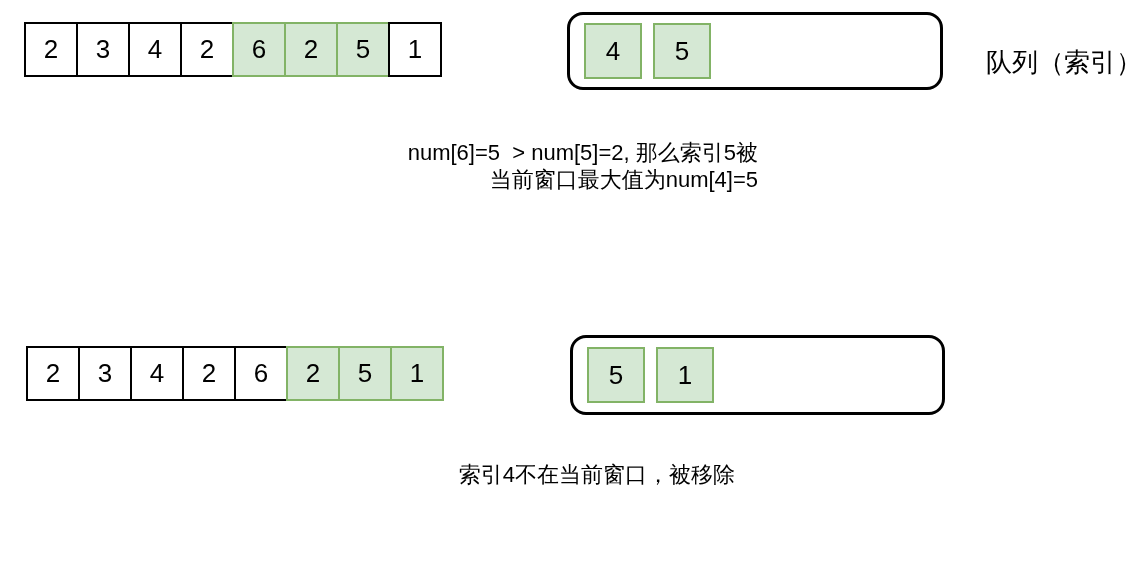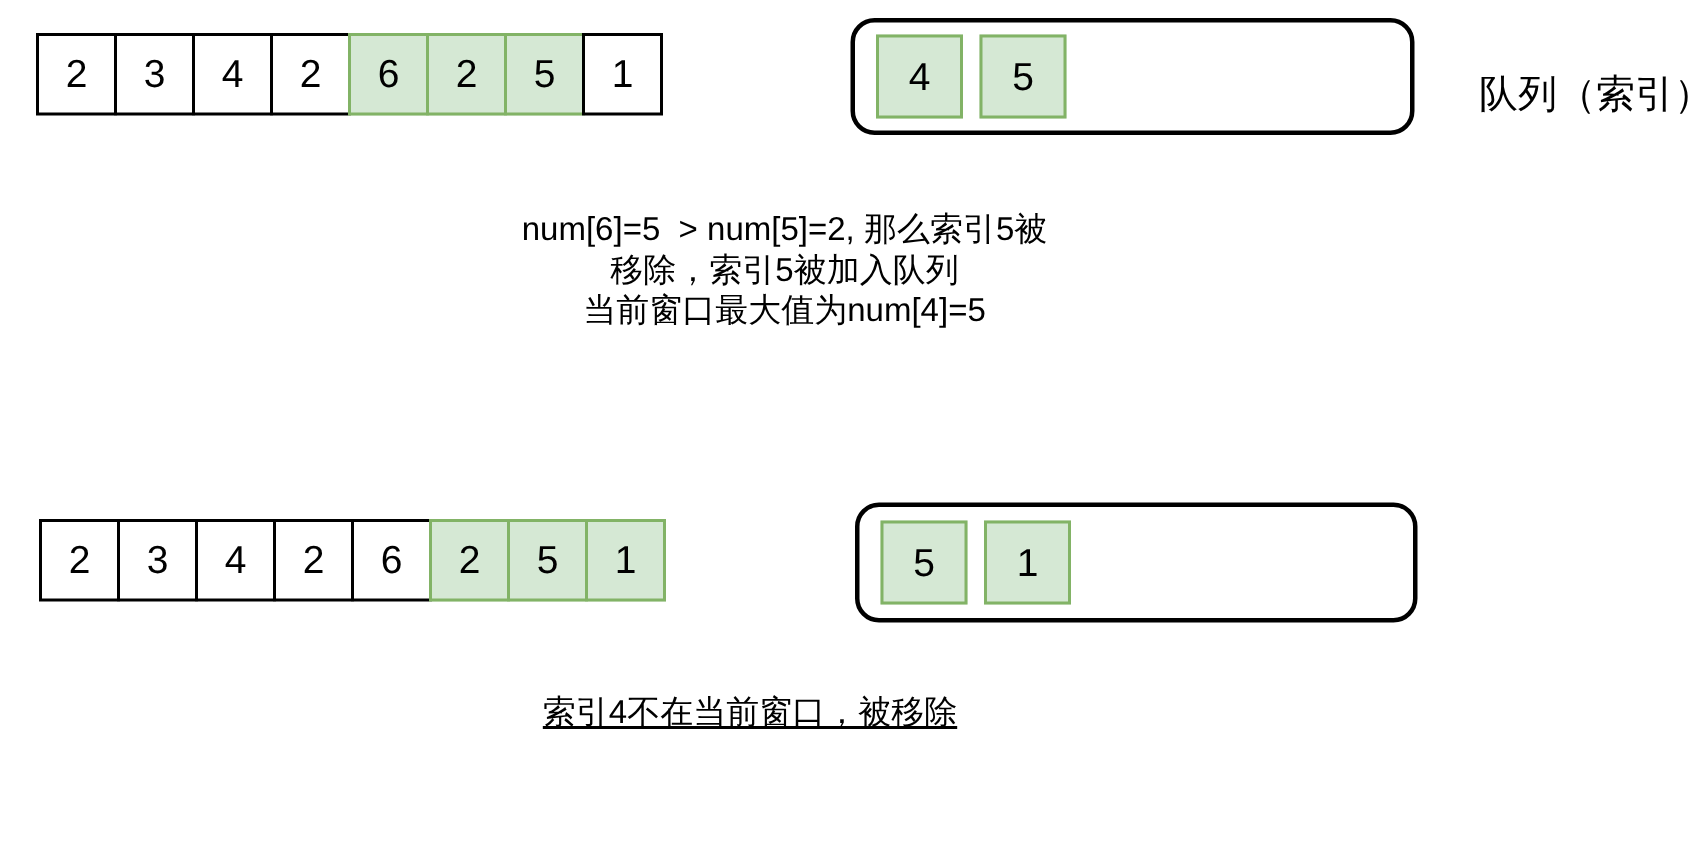--- a/index.html
+++ b/index.html
@@ -68,21 +68,21 @@
     white-space: nowrap;
   }
   .caption {
     position: absolute;
     width: 470px;
     text-align: center;
     font-size: 22px;
     line-height: 27px;
     color: var(--line, #000000);
   }
-  .caption-line { white-space: pre; }
+  .caption-line { white-space: pre; text-align: right; }
 </style>
 </head>
 <body>
 
 <div class="canvas" style="--bg: #ffffff; --line: #000000; --green-fill: #d5e8d4; --green-border: #82b366;">
 
   <div class="array" style="left:24px; top:22px;">
       <div class="cell">2</div>
       <div class="cell">3</div>
       <div class="cell">4</div>
@@ -95,37 +95,36 @@
 
   <div class="queue" style="left:567px; top:12px; width:376px; height:78px;">
       <div class="qcell">4</div>
       <div class="qcell">5</div>
     </div>
 
   <div class="queue-label" style="left:986px; top:45px;">队列（索引）</div>
 
   <div class="caption" style="left:288px; top:139px;">
     <div class="caption-line">num[6]=5  &gt; num[5]=2, 那么索引5被</div>
-    <div class="caption-line">移除，索引5被加入队列</div>
     <div class="caption-line">当前窗口最大值为num[4]=5</div>
   </div>
 
   <div class="array" style="left:26px; top:346px;">
       <div class="cell">2</div>
       <div class="cell">3</div>
       <div class="cell">4</div>
       <div class="cell">2</div>
       <div class="cell">6</div>
       <div class="cell green">2</div>
       <div class="cell green">5</div>
       <div class="cell green">1</div>
     </div>
 
   <div class="queue" style="left:570px; top:335px; width:375px; height:80px;">
       <div class="qcell">5</div>
       <div class="qcell">1</div>
     </div>
 
-  <div class="caption" style="left:265px; top:461px;text-decoration:underline;">
+  <div class="caption" style="left:265px; top:461px;">
     <div class="caption-line">索引4不在当前窗口，被移除</div>
   </div>
 
 </div>
 
 </body></html>

